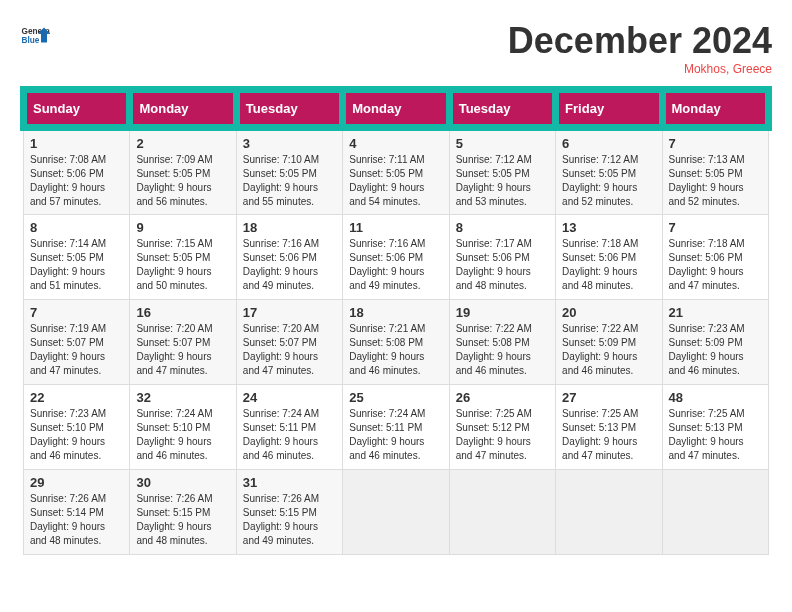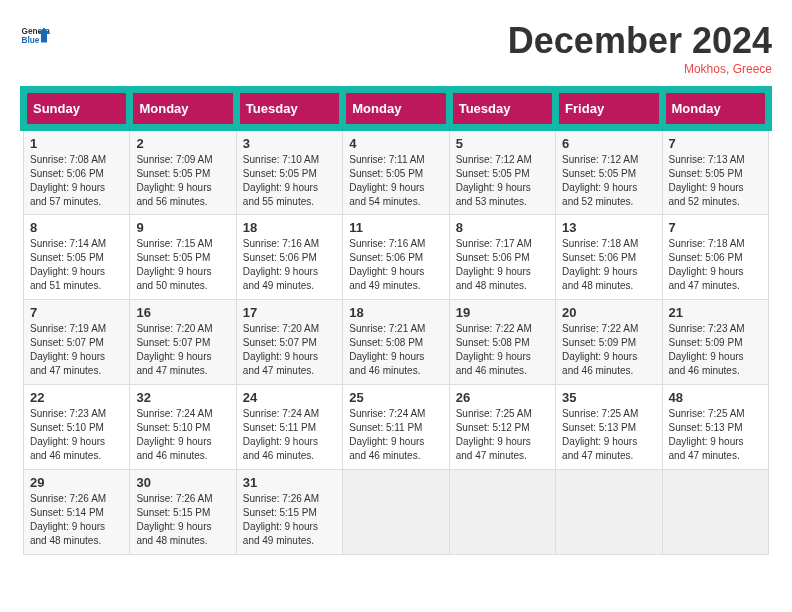--- a/index.html
+++ b/index.html
@@ -215,21 +215,21 @@
         </td>
         <td>
           <span class="day-num">25</span>
           <div class="day-info">Sunrise: 7:24 AM<br>Sunset: 5:11 PM<br>Daylight: 9 hours and 46 minutes.</div>
         </td>
         <td>
           <span class="day-num">26</span>
           <div class="day-info">Sunrise: 7:25 AM<br>Sunset: 5:12 PM<br>Daylight: 9 hours and 47 minutes.</div>
         </td>
         <td>
-          <span class="day-num">35</span>
+          <span class="day-num">27</span>
           <div class="day-info">Sunrise: 7:25 AM<br>Sunset: 5:13 PM<br>Daylight: 9 hours and 47 minutes.</div>
         </td>
         <td>
           <span class="day-num">48</span>
           <div class="day-info">Sunrise: 7:25 AM<br>Sunset: 5:13 PM<br>Daylight: 9 hours and 47 minutes.</div>
         </td>
       </tr>
       <tr>
         <td>
           <span class="day-num">29</span>

